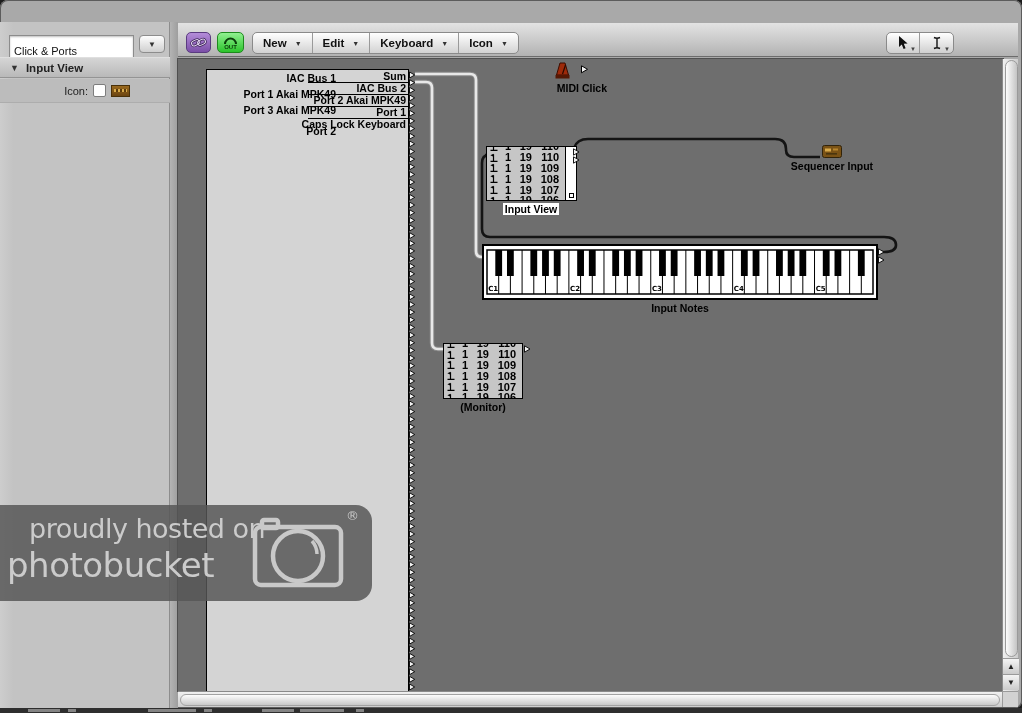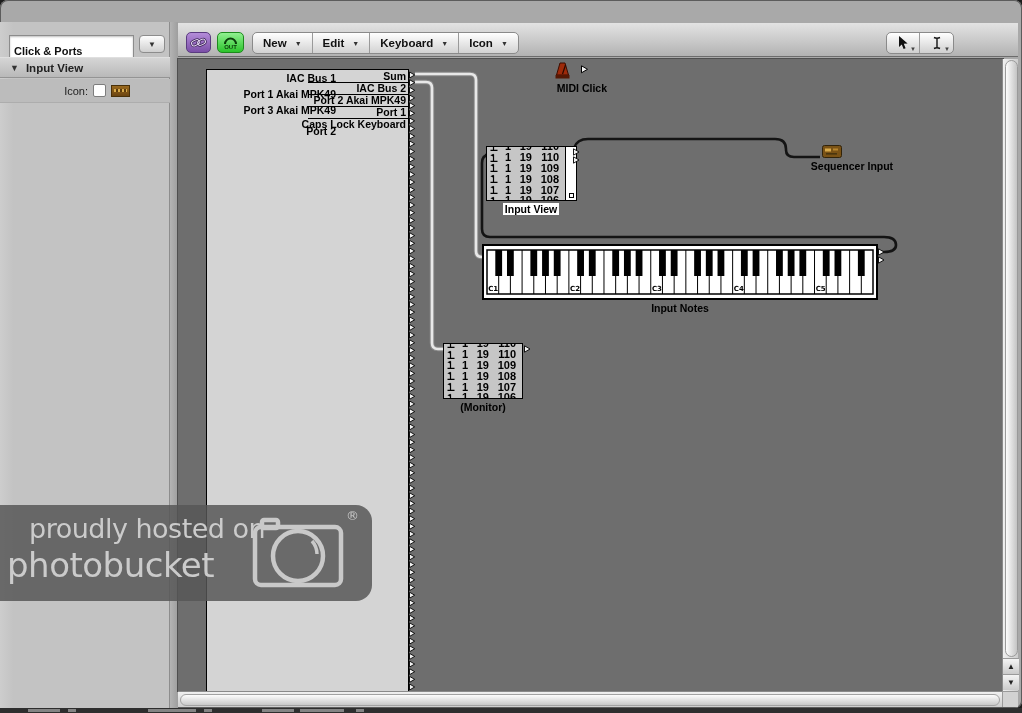--- a/index.html
+++ b/index.html
@@ -17,21 +17,21 @@
          font-size:13px;font-weight:600;color:#1b1b1b;}
   .lights{position:absolute;left:7px;top:4px;display:flex;gap:4px;}
   .light{width:13px;height:13px;border-radius:50%;border:1px solid #6e6e6e;
          background:radial-gradient(circle at 35% 28%,#fbfbfb,#bdbdbd 45%,#8b8b8b);}
   
   .sidebar{position:absolute;left:0;top:22px;width:170px;height:686px;
            background:linear-gradient(90deg,#cdcdcd,#c3c3c3 8%,#c3c3c3);
            border-right:1px solid #8d8d8d;}
   .layer-field{position:absolute;left:9px;top:13px;width:125px;height:18px;
                border:1px solid #8c8c8c;background:#fff;font-family:"Liberation Sans",sans-serif;
-               font-size:11px;font-weight:bold;color:#111;padding:15px 4px;
+               font-size:11px;font-weight:normal;color:#111;padding:15px 4px;
                box-shadow:inset 0 1px 2px rgba(0,0,0,.25);}
   .layer-drop{position:absolute;left:139px;top:13px;width:26px;height:18px;
               border:1px solid #8c8c8c;border-radius:4px;
               background:linear-gradient(#fdfdfd,#cfcfcf);display:flex;
               align-items:center;justify-content:center;font-size:8px;color:#333;}
   .side-header{position:absolute;left:0;top:35px;width:170px;height:21px;
                background:linear-gradient(#d5d5d5,#b9b9b9);
                border-top:1px solid #dfdfdf;border-bottom:1px solid #949494;
                display:flex;align-items:center;font-size:11.5px;font-weight:bold;color:#222;}
   .disc{font-size:9px;margin:0 7px 0 10px;color:#333;}
@@ -401,21 +401,21 @@
         <div class="obj obj-label" style="left:322px;top:144px;width:62px;"><span class="chip">Input View</span></div>
 
         <div class="obj" style="left:644px;top:85px;">
           <svg width="20" height="13">
             <rect x="0.5" y="0.5" width="19" height="12" rx="2" fill="#7a5215" stroke="#31230a"></rect>
             <rect x="3" y="3.5" width="6" height="3" fill="#d8aa4a"></rect>
             <rect x="11" y="3.5" width="5" height="2" fill="#b8862e"></rect>
             <rect x="4" y="8" width="11" height="1.6" fill="#4a350e"></rect>
           </svg>
         </div>
-        <div class="obj obj-label" style="left:628px;top:101px;width:92px;">Sequencer Input</div>
+        <div class="obj obj-label" style="left:608px;top:101px;width:92px;">Sequencer Input</div>
 
         <svg class="obj" style="left:304px;top:185px;" width="396" height="56">
             <rect x="1" y="1" width="394" height="54" fill="#fff" stroke="#000" stroke-width="2"></rect>
             <rect x="5" y="6" width="386" height="44" fill="#fff" stroke="#000" stroke-width="1.5"></rect>
             <line x1="16.70" y1="6" x2="16.70" y2="50" stroke="#000" stroke-width="1"></line>
             <line x1="28.39" y1="6" x2="28.39" y2="50" stroke="#000" stroke-width="1"></line>
             <line x1="40.09" y1="6" x2="40.09" y2="50" stroke="#000" stroke-width="1"></line>
             <line x1="51.79" y1="6" x2="51.79" y2="50" stroke="#000" stroke-width="1"></line>
             <line x1="63.48" y1="6" x2="63.48" y2="50" stroke="#000" stroke-width="1"></line>
             <line x1="75.18" y1="6" x2="75.18" y2="50" stroke="#000" stroke-width="1"></line>

